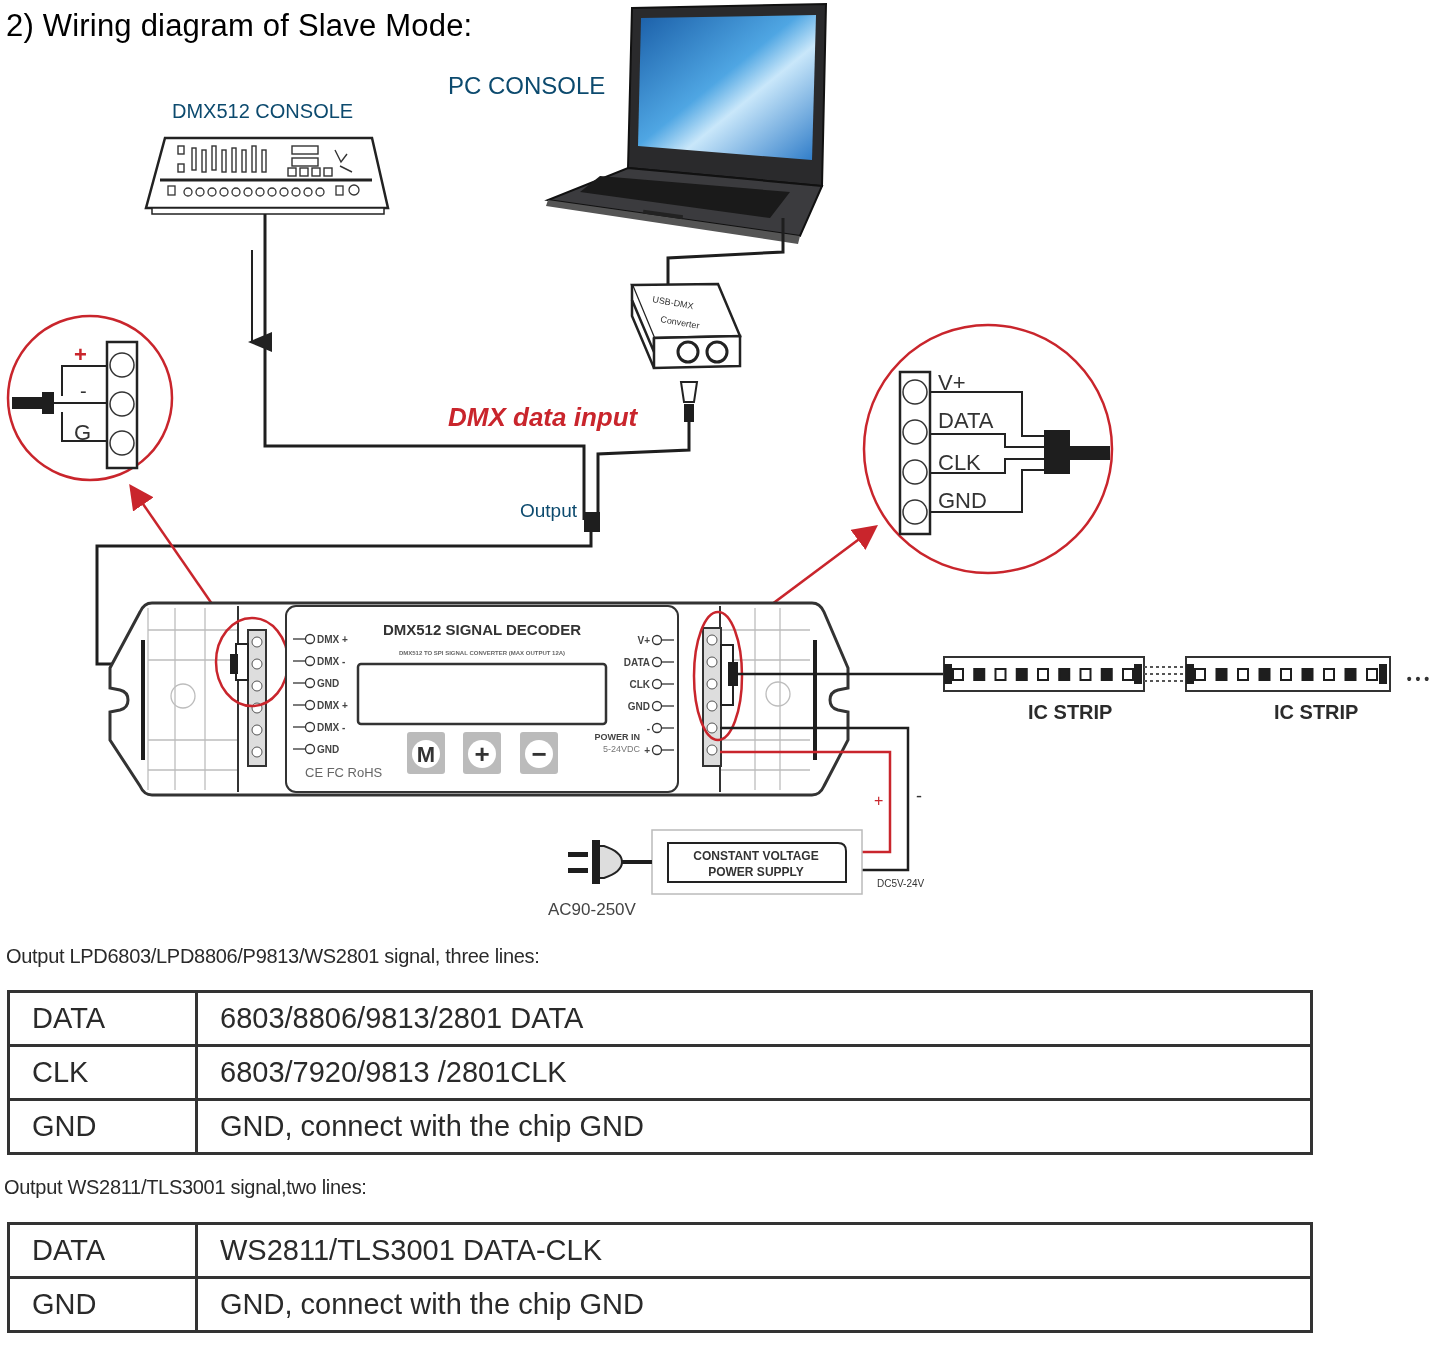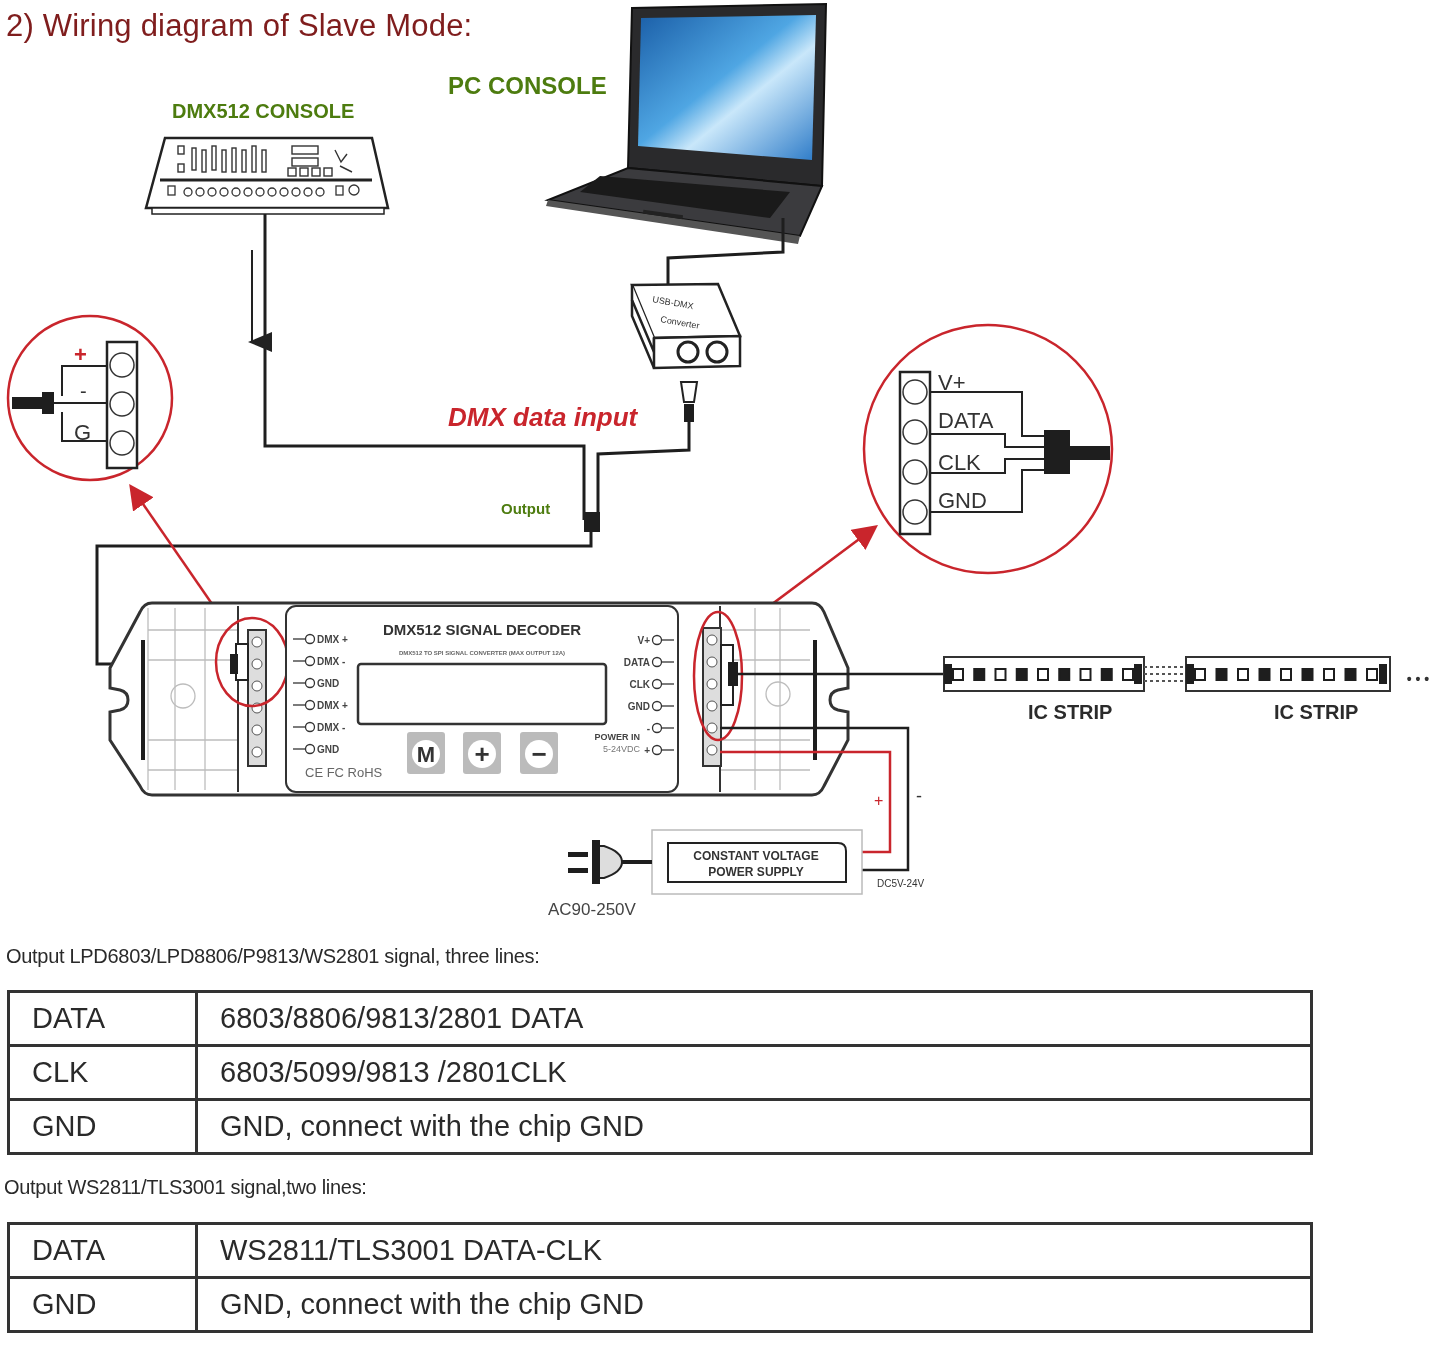--- a/index.html
+++ b/index.html
@@ -1,24 +1,24 @@
 <!DOCTYPE html>
 <html><head>
 <meta charset="utf-8">
 <style>
   html, body { margin:0; padding:0; background:#ffffff; }
   body { width:1453px; height:1352px; position:relative; overflow:hidden;
          font-family:"Liberation Sans", sans-serif; color:#222; }
   .abs { position:absolute; }
-  #title { left:6px; top:8px; font-size:31px; color:#7f1d1d; letter-spacing:0.2px; }
-  .lbl-bold { font-weight:bold; color:#4d7c0f; }
+  #title { left:6px; top:8px; font-size:31px; color:#000000; letter-spacing:0.2px; }
+  .lbl-bold { font-weight:normal; color:#0c4a6e; }
   #dmx-console-label { left:172px; top:100px; font-size:20px; }
   #pc-console-label { left:448px; top:72px; font-size:24px; }
   #dmx-input-label { left:448px; top:402px; font-size:26px; color:#c9252c; font-weight:bold;font-style:italic; }
-  #output-label { left:501px; top:500px; font-size:15px; }
+  #output-label { left:520px; top:500px; font-size:19px; }
   .strip-label { font-size:20px; font-weight:bold; color:#2b2b2b;margin-left:24px; }
   #ac-label { left:548px; top:900px; font-size:17px; color:#444; }
   #dc-label { left:877px; top:878px; font-size:10px; font-weight:normal; color:#333; }
   .tbl-caption { font-size:20px; color:#2a2a2a; letter-spacing:-0.3px; }
   table.spec { position:absolute; left:7px; border-collapse:collapse; width:1306px;
                font-size:29px; color:#2a2a2a; }
   table.spec td { border:3px solid #333; height:51px; padding:0 0 0 22px; }
   table.spec td.k { width:163px; }
   svg text { font-family:"Liberation Sans", sans-serif; }
 </style>
@@ -341,21 +341,21 @@
 
 <div class="abs tbl-caption" style="left:6px;top:945px">Output LPD6803/LPD8806/P9813/WS2801 signal, three lines:</div>
 <table class="spec" style="top:990px">
   <tbody>
       <tr>
     <td class="k">DATA</td>
     <td>6803/8806/9813/2801 DATA</td>
   </tr>
   <tr>
     <td class="k">CLK</td>
-    <td>6803/5099/9813 /2801CLK</td>
+    <td>6803/7920/9813 /2801CLK</td>
   </tr>
   <tr>
     <td class="k">GND</td>
     <td>GND, connect with the chip GND</td>
   </tr>
 </tbody>
   </table>
 
 <div class="abs tbl-caption" style="left:4px;top:1176px">Output WS2811/TLS3001 signal,two lines:</div>
 <table class="spec" style="top:1222px">

